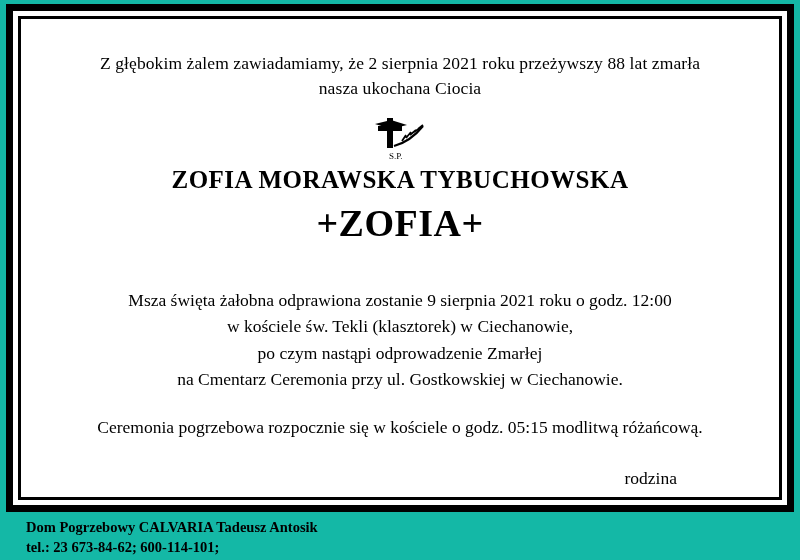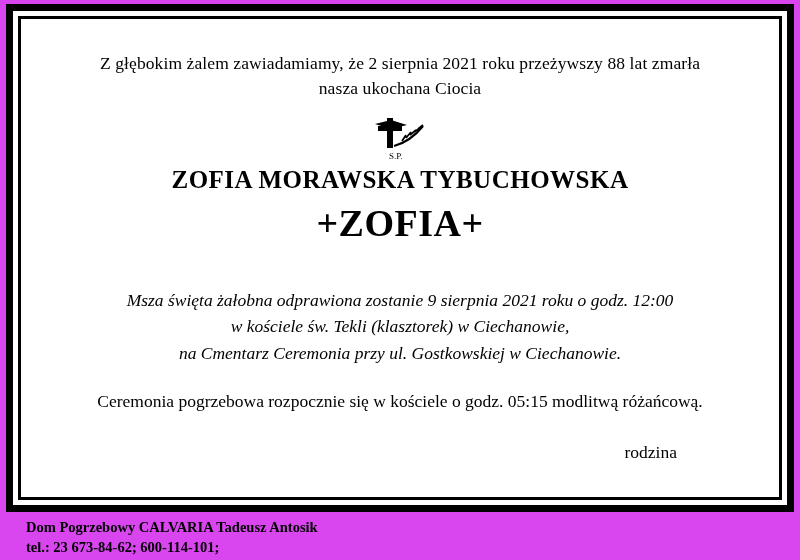--- a/index.html
+++ b/index.html
@@ -12,21 +12,21 @@
     height: 560px;
     font-family: "Liberation Serif", serif;
     color: #000000;
     overflow: hidden;
   }
 
   .page {
     width: 800px;
     height: 560px;
     position: relative;
-    background: #d946ef;
+    background: #14b8a6;
     box-sizing: border-box;
   }
 
   
   .notice-outer {
     position: absolute;
     left: 6px;
     top: 4px;
     width: 788px;
     height: 508px;
@@ -96,21 +96,21 @@
     line-height: 1.1;
     margin-top: 10px;
   }
 
   .ceremony {
     margin-top: 42px;
     text-align: center;
     font-size: 17.5px;
     line-height: 1.5;
   }
-  .ceremony .line { display: block; font-style: italic; }
+  .ceremony .line { display: block; }
 
   .rosary {
     margin-top: 22px;
     text-align: center;
     font-size: 17.5px;
     line-height: 1.5;
     width: 100%;
   }
 
   .signature {
@@ -165,20 +165,21 @@
               <text x="28" y="43" font-family="Liberation Serif, serif" font-size="9" fill="#000000">S.P.</text>
             </svg>
           </div>
 
           <div class="deceased-name">ZOFIA MORAWSKA TYBUCHOWSKA</div>
           <div class="deceased-nick">+ZOFIA+</div>
 
           <div class="ceremony">
             <span class="line">Msza święta żałobna odprawiona zostanie 9 sierpnia 2021 roku o godz. 12:00</span>
             <span class="line">w kościele św. Tekli (klasztorek) w Ciechanowie,</span>
+            <span class="line">po czym nastąpi odprowadzenie Zmarłej</span>
             <span class="line">na Cmentarz Ceremonia przy ul. Gostkowskiej w Ciechanowie.</span>
           </div>
 
           <div class="rosary">Ceremonia pogrzebowa rozpocznie się w kościele o godz. 05:15 modlitwą różańcową.</div>
 
           <div class="signature">rodzina</div>
 
         </div>
       </div>
     </div>

